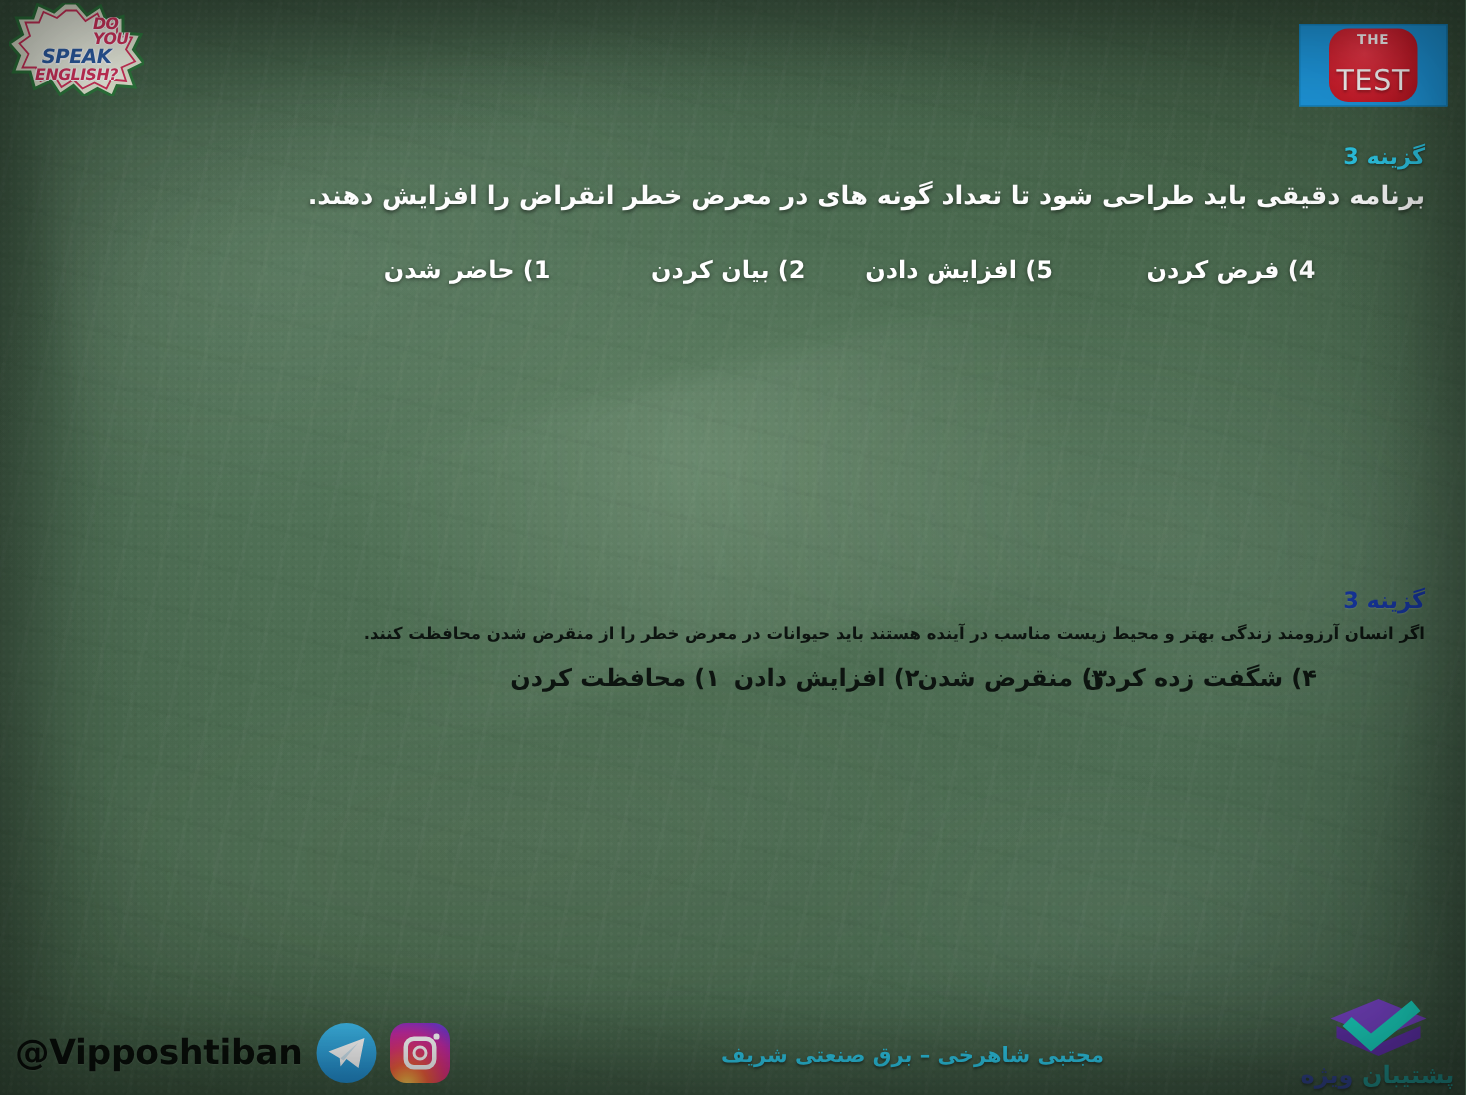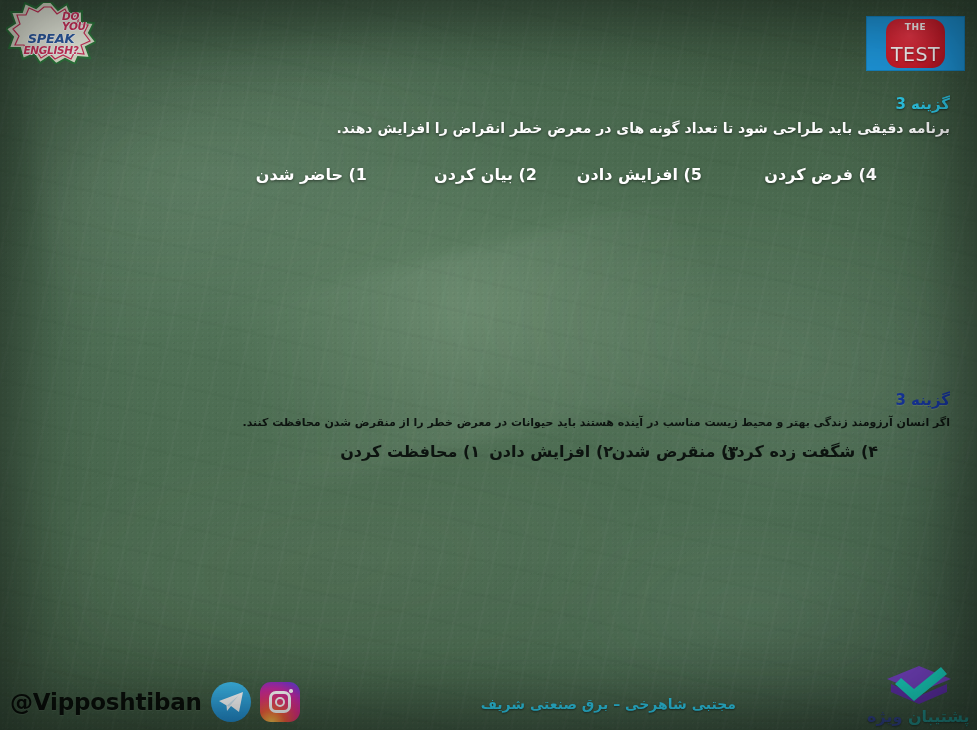--- a/index.html
+++ b/index.html
@@ -80,21 +80,21 @@
     font-family:"DejaVu Sans","Liberation Sans",sans-serif;
   }
   .q-text{font-weight:bold;line-height:1.42;margin:0;}
   .opts{display:flex;flex-direction:row;justify-content:flex-start;
     align-items:baseline;font-weight:bold;}
   .opt{white-space:nowrap;}
 
   
   #block1{right:27px;left:120px;top:96px;}
   #block1 .ans-head{color:#2ec9e8;text-shadow:0 1px 2px rgba(0,0,0,.5);}
-  #block1 .q-text{color:#ffffff;font-size:14px;text-shadow:0 1px 3px rgba(0,0,0,.55);}
+  #block1 .q-text{color:#ffffff;font-size:17px;text-shadow:0 1px 3px rgba(0,0,0,.55);}
   #block1 .opts{margin-top:27px;font-size:16px;color:#ffffff;
     text-shadow:0 1px 3px rgba(0,0,0,.5);padding-right:73px;gap:0;}
   #block1 .opt:nth-child(1){width:175px;}
   #block1 .opt:nth-child(2){width:165px;}
   #block1 .opt:nth-child(3){width:170px;}
 
   
   #block2{right:27px;left:60px;top:392px;}
   #block2 .ans-head{color:#17359a;text-shadow:0 1px 1px rgba(255,255,255,.12);}
   #block2 .q-text{color:#0d1410;font-size:11px;}

